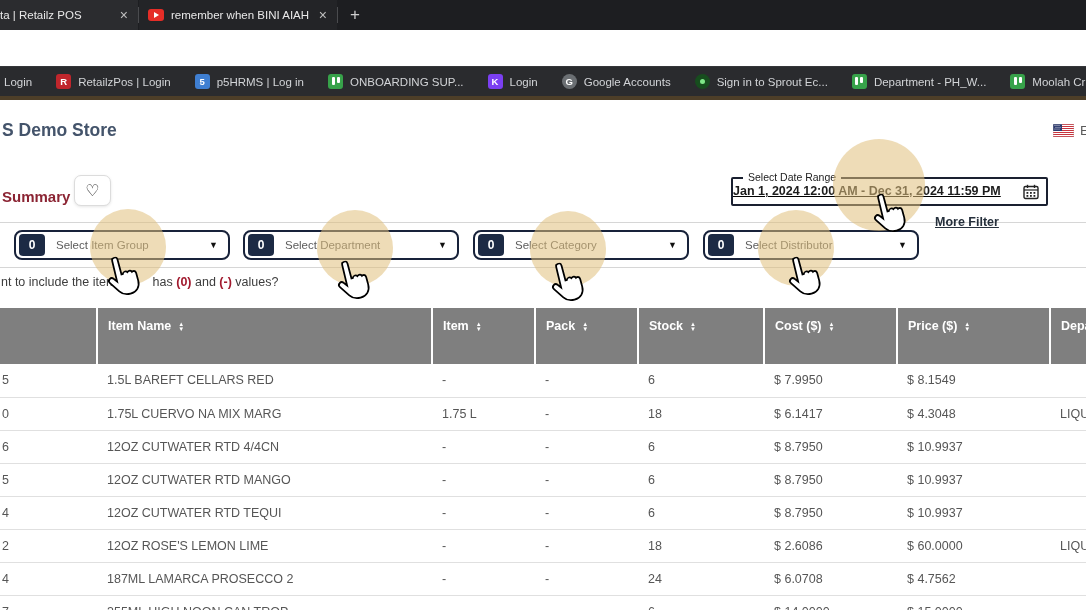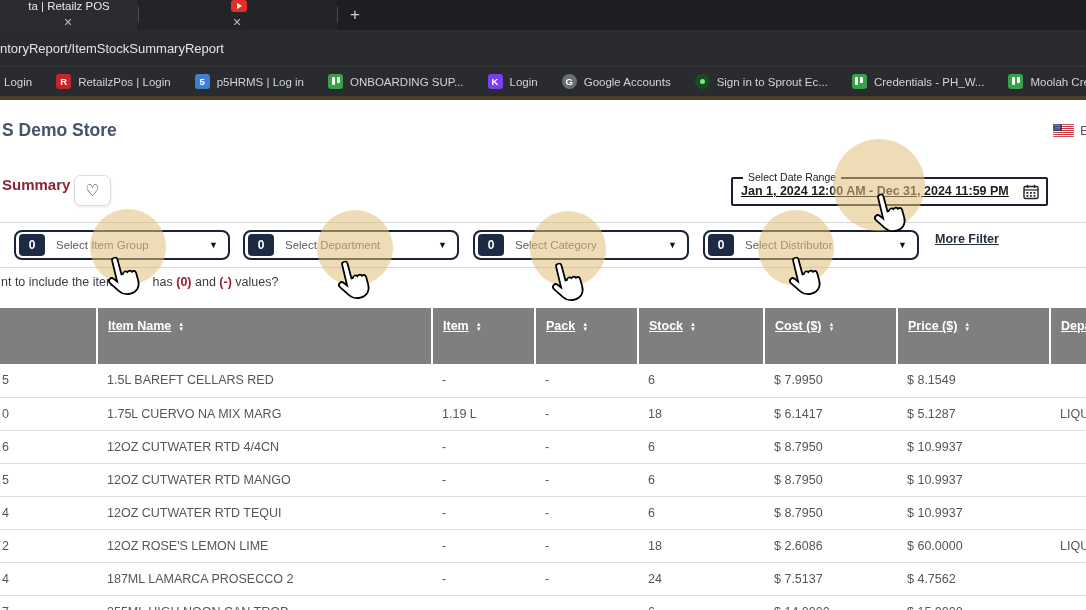--- a/index.html
+++ b/index.html
@@ -2,21 +2,21 @@
 <html><head>
 <meta charset="utf-8">
 <style>
   * { margin:0; padding:0; box-sizing:border-box; }
   html,body { background:#555; }
   body { font-family:"Liberation Sans", sans-serif; }
   .screen { position:relative; width:1086px; height:610px; overflow:hidden; background:#fff; }
 
   
   .tabbar { position:absolute; left:0; top:0; width:100%; height:30px; background:#1d1e21; display:flex; align-items:center; }
-  .tab { height:30px; display:flex; align-items:center; color:#e8e8e8; font-size:11.5px; overflow:hidden;flex-direction:column; }
+  .tab { height:30px; display:flex; align-items:center; color:#e8e8e8; font-size:11.5px; overflow:hidden; }
   .tab.active { background:#2b2c2f; width:138px; }
   .tab.inactive { background:#232427; width:198px; }
   .tab .title { white-space:nowrap; overflow:hidden; flex:1; }
   .tab .close { color:#c0c0c0; font-size:14px; padding:0 10px 0 8px; cursor:default; }
   .tab-divider { width:1px; height:16px; background:#4a4b4e; }
   .yt-ic { width:16px; height:12px; background:#e52d27; border-radius:3px; margin:0 7px 0 9px; position:relative; flex:none; }
   .yt-ic::after { content:""; position:absolute; left:6px; top:3px; border-left:5px solid #fff; border-top:3px solid transparent; border-bottom:3px solid transparent; }
   .newtab { color:#cfcfcf; font-size:17px; padding:0 12px; }
 
   .urlbar { position:absolute; left:0; top:30px; width:100%; height:36px; background:#2a2b2e; display:flex; align-items:center; }
@@ -35,43 +35,43 @@
 
   .chrome-band { position:absolute; left:0; top:96px; width:100%; height:4px; background:#4d3e28; }
 
   
   .page { position:absolute; left:0; top:100px; width:100%; height:510px; background:#fff; overflow:hidden; }
 
   .store-title { position:absolute; left:2px; top:20px; font-size:17.5px; font-weight:bold; color:#44546b; }
   .lang { position:absolute; left:1053px; top:23px; display:flex; align-items:center; gap:6px; }
   .lang-label { font-size:13.5px; color:#5a5a5a; }
 
-  .report-title { position:absolute; left:2px; top:76px; font-size:15px; font-weight:bold; color:#8b2433; }
+  .report-title { position:absolute; left:2px; top:88px; font-size:15px; font-weight:bold; color:#8b2433; }
   .fav-btn { position:absolute; left:74px; top:75px; width:37px; height:31px; background:#fff; border:1px solid #dcdcdc; border-radius:7px; box-shadow:0 1px 3px rgba(0,0,0,.1); display:flex; align-items:center; justify-content:center; font-size:16px; color:#222; }
 
   .datebox { position:absolute; left:731px; top:77px; width:317px; height:29px; border:2px solid #1a2030; border-radius:2px; background:#fff;text-decoration:underline; }
   .datebox .lbl { position:absolute; top:-8px; left:10px; background:#fff; padding:0 5px; font-size:10.5px; color:#222; }
-  .datebox .val { line-height:25px; padding-left:8px; font-size:12.5px; font-weight:bold; color:#1d1d1d; white-space:nowrap; }
+  .datebox .val { line-height:25px; font-size:12.5px; font-weight:bold; color:#1d1d1d; white-space:nowrap; }
   .cal-ic { position:absolute; right:7px; top:5px; }
 
   .filterbar { position:absolute; left:0; top:122px; width:100%; height:46px; border-top:1px solid #d6d6d6; border-bottom:1px solid #d6d6d6; background:#fff; }
   .dd { position:absolute; top:130px; width:216px; height:30px; border:2px solid #18223a; border-radius:8px; background:#fff; display:flex; align-items:center; }
   .dd-badge { width:26px; height:22px; margin-left:3px; background:#1c2a44; border-radius:4px; color:#fff; font-size:12px; font-weight:bold; display:flex; align-items:center; justify-content:center; }
   .dd-label { margin-left:11px; font-size:11.5px; color:#5c5c5c; }
   .dd-caret { margin-left:auto; margin-right:10px; font-size:9px; color:#111; }
-  .more-filter { position:absolute; left:935px; top:132px; font-size:12.5px; font-weight:bold; color:#26303c; text-decoration:underline; }
+  .more-filter { position:absolute; left:935px; top:115px; font-size:12.5px; font-weight:bold; color:#26303c; text-decoration:underline; }
 
   .question { position:absolute; left:1px; top:175px; font-size:12.5px; color:#3d3d3d; white-space:nowrap; }
   .question .gap { display:inline-block; width:30px; }
   .question .hl { color:#a11a2e; font-weight:bold; }
 
   
   .tablewrap { position:absolute; left:0; top:208px; }
   table { border-collapse:collapse; table-layout:fixed; width:1151px; }
-  th { background:#7f7f7f; color:#fff; font-size:12.5px; font-weight:bold; text-align:left; vertical-align:top; padding:11px 0 0 10px; height:56px; border-right:2px solid #fff; white-space:nowrap; overflow:hidden;text-decoration:underline; }
+  th { background:#7f7f7f; color:#fff; font-size:12.5px; font-weight:bold; text-align:left; vertical-align:top; padding:11px 0 0 10px; height:56px; border-right:2px solid #fff; white-space:nowrap; overflow:hidden; }
   th:last-child { border-right:none; }
   th .sort { display:inline-flex; flex-direction:column; margin-left:7px; vertical-align:middle; }
   th .sort i { font-style:normal; font-size:6px; line-height:5px; }
   td { font-size:12.5px; color:#565656; height:33px; border-bottom:1px solid #e0e0e0; padding-left:10px; white-space:nowrap; overflow:hidden; background:#fff; }
   td:first-child { padding-left:2px; }
 
   
   .circle { position:absolute; border-radius:50%; background:rgba(224,191,123,0.55); pointer-events:none; z-index:40; }
   .hand { position:absolute; width:36px; height:46px; pointer-events:none; z-index:41; transform:rotate(-15deg); }
 </style>
@@ -88,23 +88,20 @@
     <div class="tab-divider"></div>
     <div class="tab inactive">
       <span class="yt-ic"></span>
       <span class="title">remember when BINI AIAH did</span>
       <span class="close">×</span>
     </div>
     <div class="tab-divider"></div>
     <div class="newtab">+</div>
   </div>
 
-  <div class="urlbar">
-    <span class="url-text">ntoryReport/ItemStockSummaryReport</span>
-  </div>
 
   <div class="bookmarks">
       <div class="bm">
         <span class="bm-label">Login</span>
       </div>
       <div class="bm">
         <span class="bm-ic retailz-icon" style="background: rgb(192, 38, 44);">R</span>
         <span class="bm-label">RetailzPos | Login</span>
       </div>
       <div class="bm">
@@ -130,21 +127,21 @@
         <span class="bm-ic sprout-icon" style="background: rgb(23, 77, 30);">
           <b></b>
         </span>
         <span class="bm-label">Sign in to Sprout Ec...</span>
       </div>
       <div class="bm">
         <span class="bm-ic trello-icon" style="background: rgb(55, 162, 74);">
           <i></i>
           <i></i>
         </span>
-        <span class="bm-label">Credentials - PH_W...</span>
+        <span class="bm-label">Department - PH_W...</span>
       </div>
       <div class="bm">
         <span class="bm-ic trello-icon" style="background: rgb(55, 162, 74);">
           <i></i>
           <i></i>
         </span>
         <span class="bm-label">Moolah Credentials...</span>
       </div>
     </div>
   <div class="chrome-band"></div>
@@ -273,25 +270,25 @@
               <td>-</td>
               <td>-</td>
               <td>6</td>
               <td>$ 7.9950</td>
               <td>$ 8.1549</td>
               <td></td>
             </tr>
             <tr>
               <td>0</td>
               <td>1.75L CUERVO NA MIX MARG</td>
-              <td>1.19 L</td>
+              <td>1.75 L</td>
               <td>-</td>
               <td>18</td>
               <td>$ 6.1417</td>
-              <td>$ 5.1287</td>
+              <td>$ 4.3048</td>
               <td>LIQUOR</td>
             </tr>
             <tr>
               <td>6</td>
               <td>12OZ CUTWATER RTD 4/4CN</td>
               <td>-</td>
               <td>-</td>
               <td>6</td>
               <td>$ 8.7950</td>
               <td>$ 10.9937</td>
@@ -326,21 +323,21 @@
               <td>$ 2.6086</td>
               <td>$ 60.0000</td>
               <td>LIQUOR</td>
             </tr>
             <tr>
               <td>4</td>
               <td>187ML LAMARCA PROSECCO 2</td>
               <td>-</td>
               <td>-</td>
               <td>24</td>
-              <td>$ 7.5137</td>
+              <td>$ 6.0708</td>
               <td>$ 4.7562</td>
               <td></td>
             </tr>
             <tr>
               <td>7</td>
               <td>355ML HIGH NOON CAN TROP</td>
               <td>-</td>
               <td>-</td>
               <td>6</td>
               <td>$ 14.0000</td>

